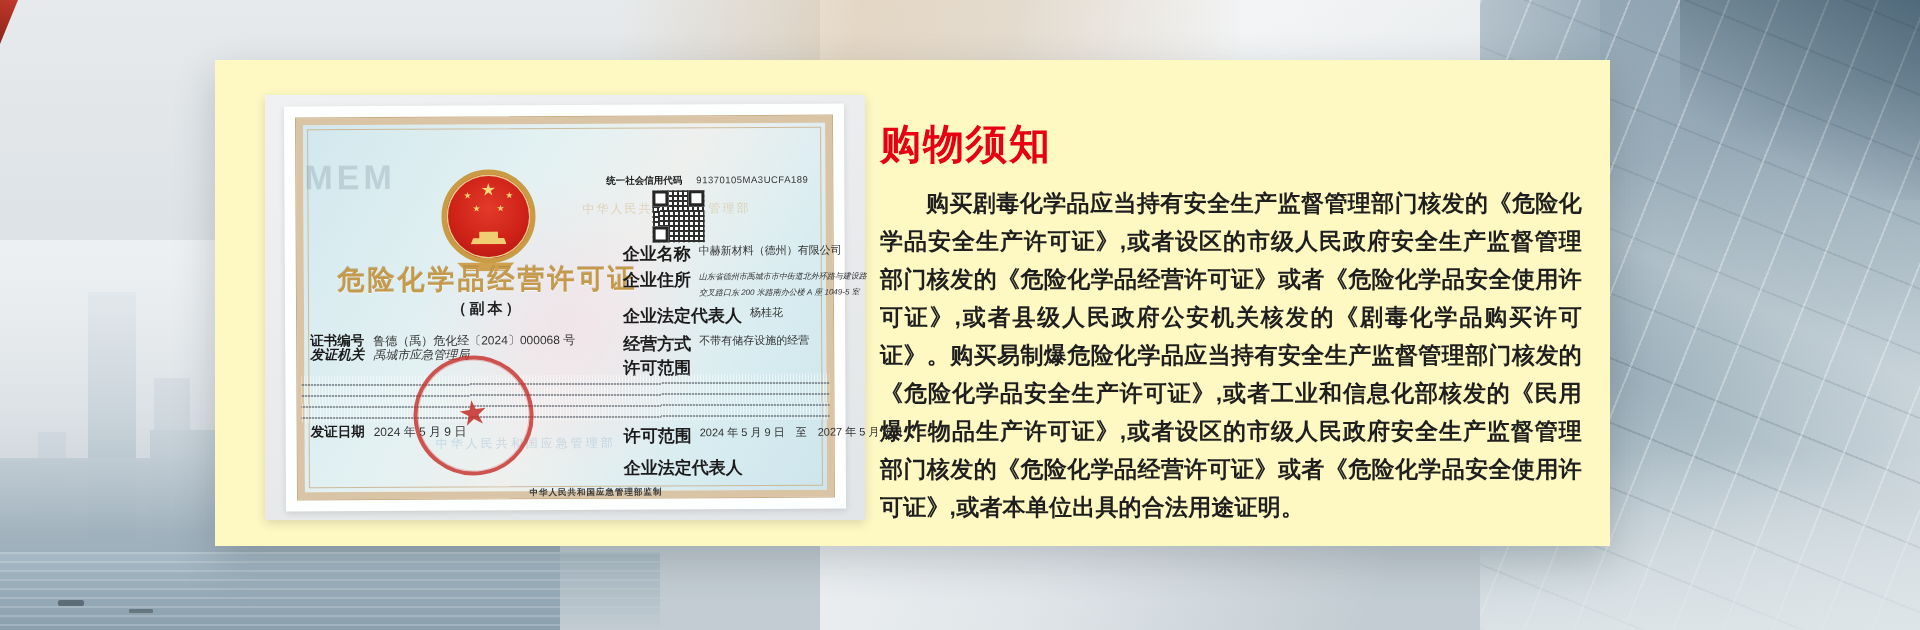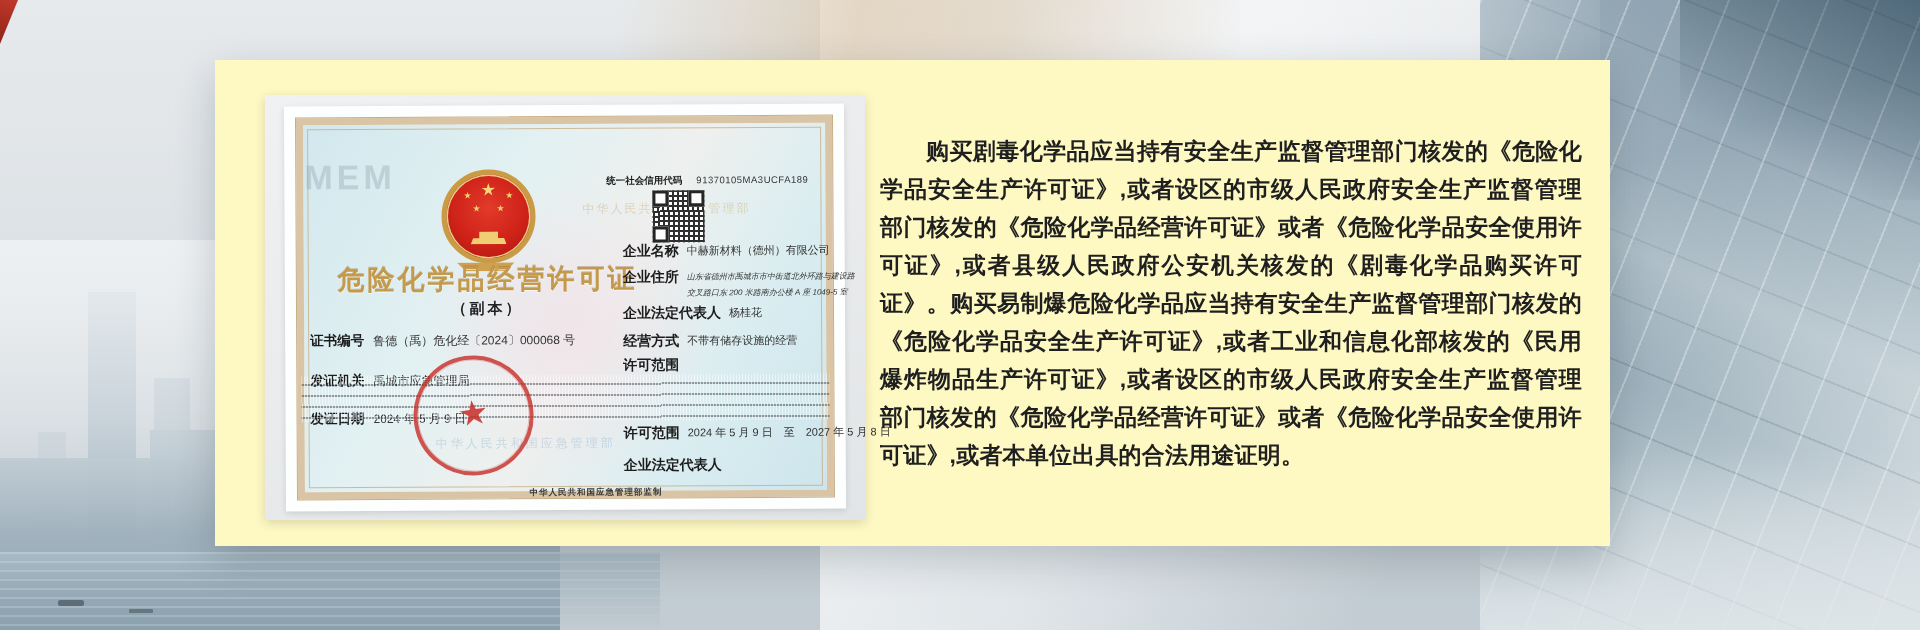--- a/index.html
+++ b/index.html
@@ -79,25 +79,25 @@
   .cert-title{position:absolute;left:0;top:156px;width:405px;text-align:center;
     font-size:27px;font-weight:bold;letter-spacing:3px;color:#c49a4a;
     text-shadow:0 1px 0 rgba(255,255,255,.55),0 -1px 0 rgba(140,100,40,.35);}
   .cert-sub{position:absolute;left:0;top:194px;width:405px;text-align:center;
     font-size:15px;font-weight:bold;letter-spacing:3px;color:#222;}
 
   .crow{position:absolute;display:flex;align-items:flex-start;white-space:nowrap;}
   .crow .lb{font-weight:bold;color:#1c1c1c;}
   .crow .vl{color:#333;}
   .rl{left:25px;} .rl .lb{font-size:13.5px;margin-right:9px;} .rl .vl{font-size:12px;padding-top:1px;}
-  .rr{left:338px;} .rr .lb{font-size:14px;margin-right:8px;text-align:center;} .rr .vl{font-size:11px;padding-top:1px;}
+  .rr{left:338px;} .rr .lb{font-size:17px;margin-right:8px;text-align:center;} .rr .vl{font-size:11px;padding-top:1px;}
   .y-code{top:70px;left:322px;} .y-code .lb{font-size:9.5px;margin-right:14px;} .y-code .vl{font-size:9.5px;letter-spacing:.5px;text-align:right;}
   .y-name{top:138px;} .y-addr{top:164px;} .y-legal{top:200px;} .y-mode{top:228px;} .y-scope{top:252px;}
   .y-valid{top:320px;} .y-extend{top:352px;}
-  .y-certno{top:226px;} .y-agency{top:266px;} .y-date{top:304px;}
+  .y-certno{top:226px;} .y-agency{top:240px;font-style:italic;} .y-date{top:317px;}
   .addr-val{white-space:normal;width:168px;font-size:8px !important;line-height:16px;font-style:italic;}
 
   .qr{position:absolute;left:368px;top:86px;width:52px;height:52px;background-color:#fff;opacity:.9;
     background-image:
       repeating-linear-gradient(0deg,#1b1b1b 0 2px,transparent 2px 5px),
       repeating-linear-gradient(90deg,#1b1b1b 0 2px,transparent 2px 5px);}
   .qr i{position:absolute;width:10px;height:10px;border:3px solid #111;background:#fff;}
   .qr i:nth-child(1){left:0;top:0}.qr i:nth-child(2){right:0;top:0}.qr i:nth-child(3){left:0;bottom:0}
 
   .fineprint{position:absolute;left:16px;top:270px;width:528px;height:46px;opacity:.8;
@@ -221,17 +221,18 @@
 
         <div class="seal">
           <span class="star">★</span>
         </div>
 
         <div class="cert-footer">中华人民共和国应急管理部监制</div>
       </div>
     </div>
 
     <div class="notice">
+      <h1>购物须知</h1>
       <p>购买剧毒化学品应当持有安全生产监督管理部门核发的《危险化学品安全生产许可证》,或者设区的市级人民政府安全生产监督管理部门核发的《危险化学品经营许可证》或者《危险化学品安全使用许可证》,或者县级人民政府公安机关核发的《剧毒化学品购买许可证》。购买易制爆危险化学品应当持有安全生产监督管理部门核发的《危险化学品安全生产许可证》,或者工业和信息化部核发的《民用爆炸物品生产许可证》,或者设区的市级人民政府安全生产监督管理部门核发的《危险化学品经营许可证》或者《危险化学品安全使用许可证》,或者本单位出具的合法用途证明。</p>
     </div>
 
   </div>
 </div>
 
 </body></html>

